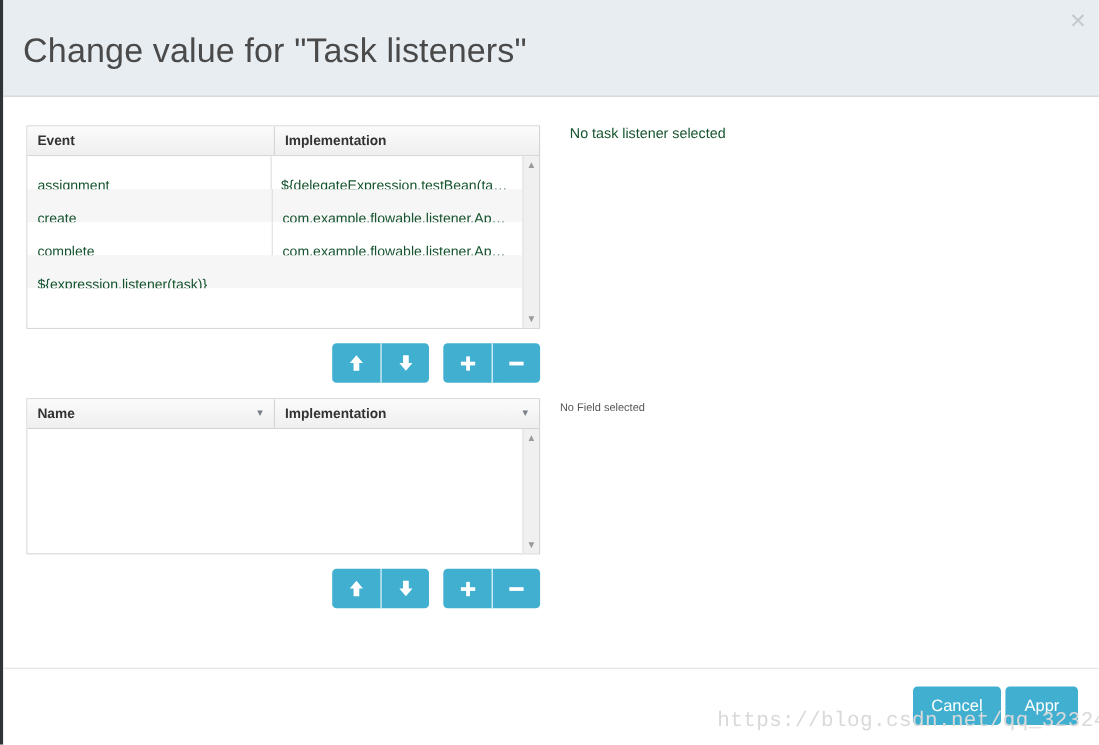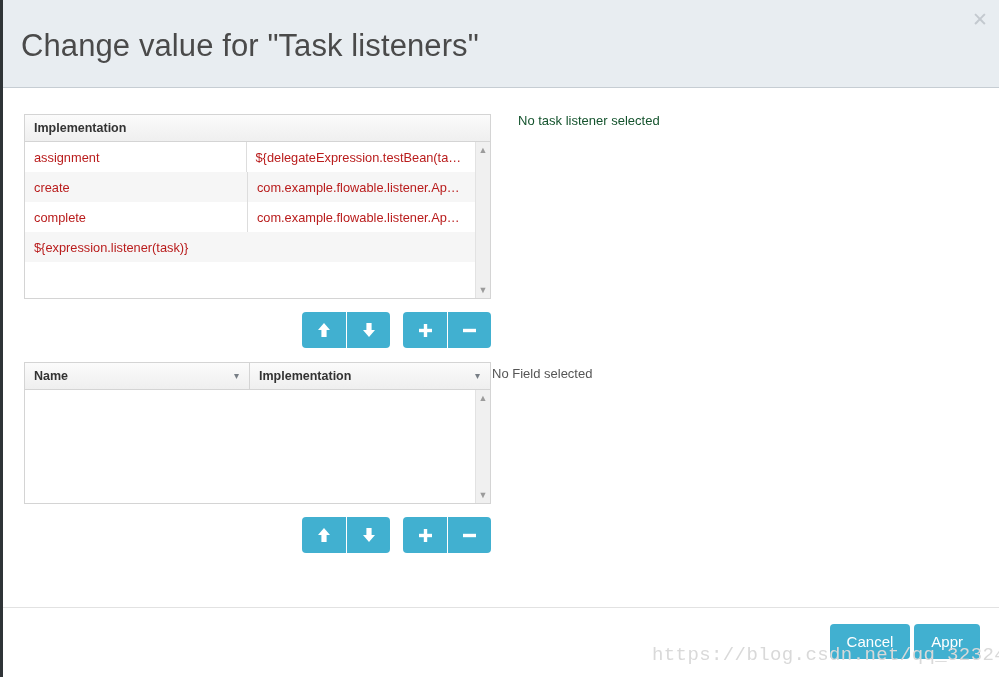--- a/index.html
+++ b/index.html
@@ -83,23 +83,23 @@
   }
   .panel-right-1 {
     position: absolute;
     left: 515px;
     top: 25px;
     font-size: 13px;
     color: #14532d;
   }
   .panel-right-2 {
     position: absolute;
-    left: 489px;
+    left: 506px;
     top: 278px;
-    font-size: 13px;
+    font-size: 10px;
     color: #555555;
   }
 
   
   .grid {
     border: 1px solid #d4d4d4;
     box-sizing: border-box;
     background: #ffffff;
     position: relative;
   }
@@ -143,23 +143,23 @@
   }
   .grid-row {
     display: flex;
     height: 30px;
     box-sizing: border-box;
   }
   .grid-row:nth-child(odd)  { background: #ffffff; }
   .grid-row:nth-child(even) { background: #f6f6f6; }
   .grid-row .cell {
     font-size: 12.8px;
-    color: #b91c1c;
+    color: #14532d;
     line-height: 30px;
-    padding: 1px 9px;
+    padding: 12px 9px;
     box-sizing: border-box;
     white-space: nowrap;
     overflow: hidden;
     text-overflow: ellipsis;
   }
   .grid-row .cell.col1 { width: 225px; border-right: 1px solid #dddddd; }
   .grid-row .cell.col2 { flex: 1 1 auto; }
 
   .grid-filler { background: #ffffff; }
 
@@ -275,20 +275,21 @@
     <div class="modal-title">Change value for "Task listeners"</div>
     <button class="close-btn">✕</button>
   </div>
 
   <div class="modal-body">
 
     <div class="panel-left">
 
       <div class="grid">
         <div class="grid-header">
+          <div class="hcell col1">Event</div>
           <div class="hcell col2">Implementation</div>
         </div>
         <div class="grid-bodywrap">
           <div class="grid-body" style="height:156px;">
             <div class="grid-row">
               <div class="cell col1">assignment</div>
               <div class="cell col2">${delegateExpression.testBean(task)}</div>
             </div>
             <div class="grid-row">
               <div class="cell col1">create</div>

